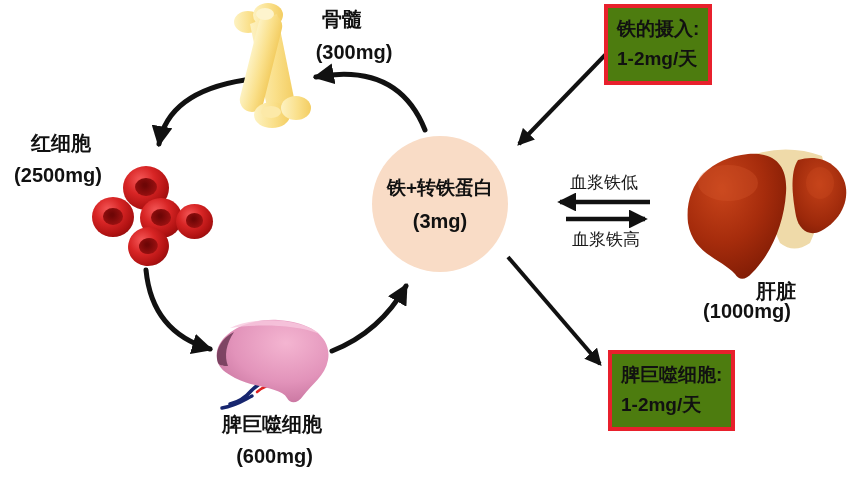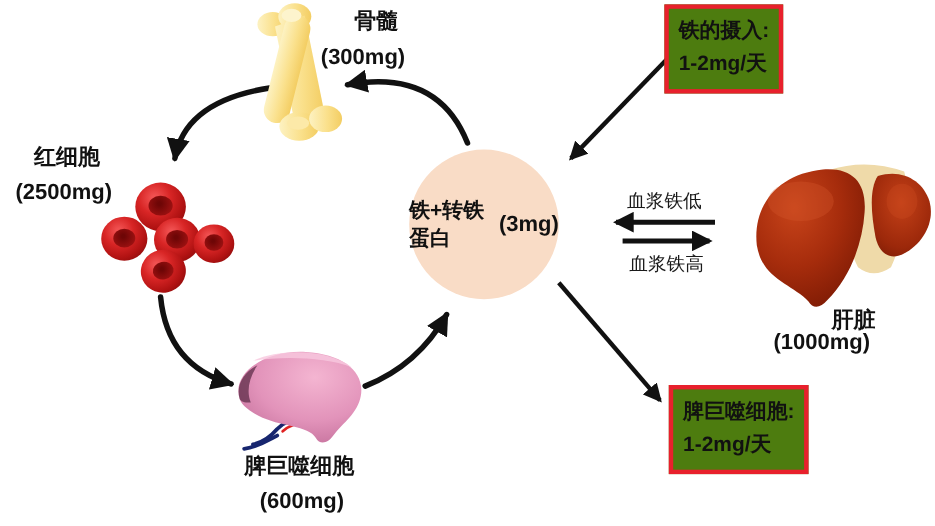--- a/index.html
+++ b/index.html
@@ -9,21 +9,21 @@
   }
   .lbl{position:absolute;font-weight:bold;font-size:20px;text-align:center;white-space:nowrap;line-height:1.15;}
   .amount{position:absolute;font-weight:bold;font-size:20px;text-align:center;white-space:nowrap;}
   .plasma{position:absolute;font-weight:400;font-size:17px;text-align:center;white-space:nowrap;color:#1a1a1a;}
   .callout{
     position:absolute;border:4px solid #e8202c;background:#4d7c0f;
     padding:6px 9px 7px 9px;font-weight:bold;font-size:19px;line-height:30px;white-space:nowrap;
   }
   .pool{
     position:absolute;left:372px;top:136px;width:136px;height:136px;border-radius:50%;
-    background:#f9dcc6;display:flex;flex-direction:row;align-items:center;justify-content:center;gap:9px;
+    background:#f9dcc6;display:flex;flex-direction:column;align-items:center;justify-content:center;gap:9px;
   }
   .pool .l1{font-weight:bold;font-size:19px;}
   .pool .l2{font-weight:bold;font-size:20px;}
   svg.layer{position:absolute;left:0;top:0;}
   
   .rbc{position:absolute;border-radius:50%;
     background:radial-gradient(circle at 38% 32%, #f05050 6%, #d82525 35%, #b01212 66%, #7a0808 94%);}
   .rbc::after{content:"";position:absolute;left:26%;top:27%;width:48%;height:42%;border-radius:50%;
     background:radial-gradient(circle at 45% 40%, #6e0606 10%, #a01212 80%);}
   .c1{left:123px;top:166px;width:46px;height:44px;}
@@ -124,21 +124,21 @@
     <ellipse cx="48" cy="45" rx="30" ry="18" fill="#d4552a" opacity="0.35"></ellipse>
     <ellipse cx="140" cy="45" rx="14" ry="16" fill="#cc4b20" opacity="0.35"></ellipse>
   </svg>
 
   <div class="pool">
     <div class="l1">铁+转铁蛋白</div>
     <div class="l2">(3mg)</div>
   </div>
 
   <div class="lbl" style="left:297px;top:8px;width:90px">骨髓</div>
-  <div class="amount" style="left:280px;top:41px;width:100px">(300mg)</div>
+  <div class="amount" style="left:304px;top:41px;width:100px">(300mg)</div>
 
   <div class="lbl" style="left:11px;top:132px;width:100px">红细胞</div>
   <div class="amount" style="left:0px;top:164px;width:116px">(2500mg)</div>
 
   <div class="lbl" style="left:197px;top:413px;width:150px">脾巨噬细胞</div>
   <div class="amount" style="left:222px;top:445px;width:105px">(600mg)</div>
 
   <div class="lbl" style="left:726px;top:280px;width:100px">肝脏</div>
   <div class="amount" style="left:697px;top:300px;width:100px">(1000mg)</div>
 

